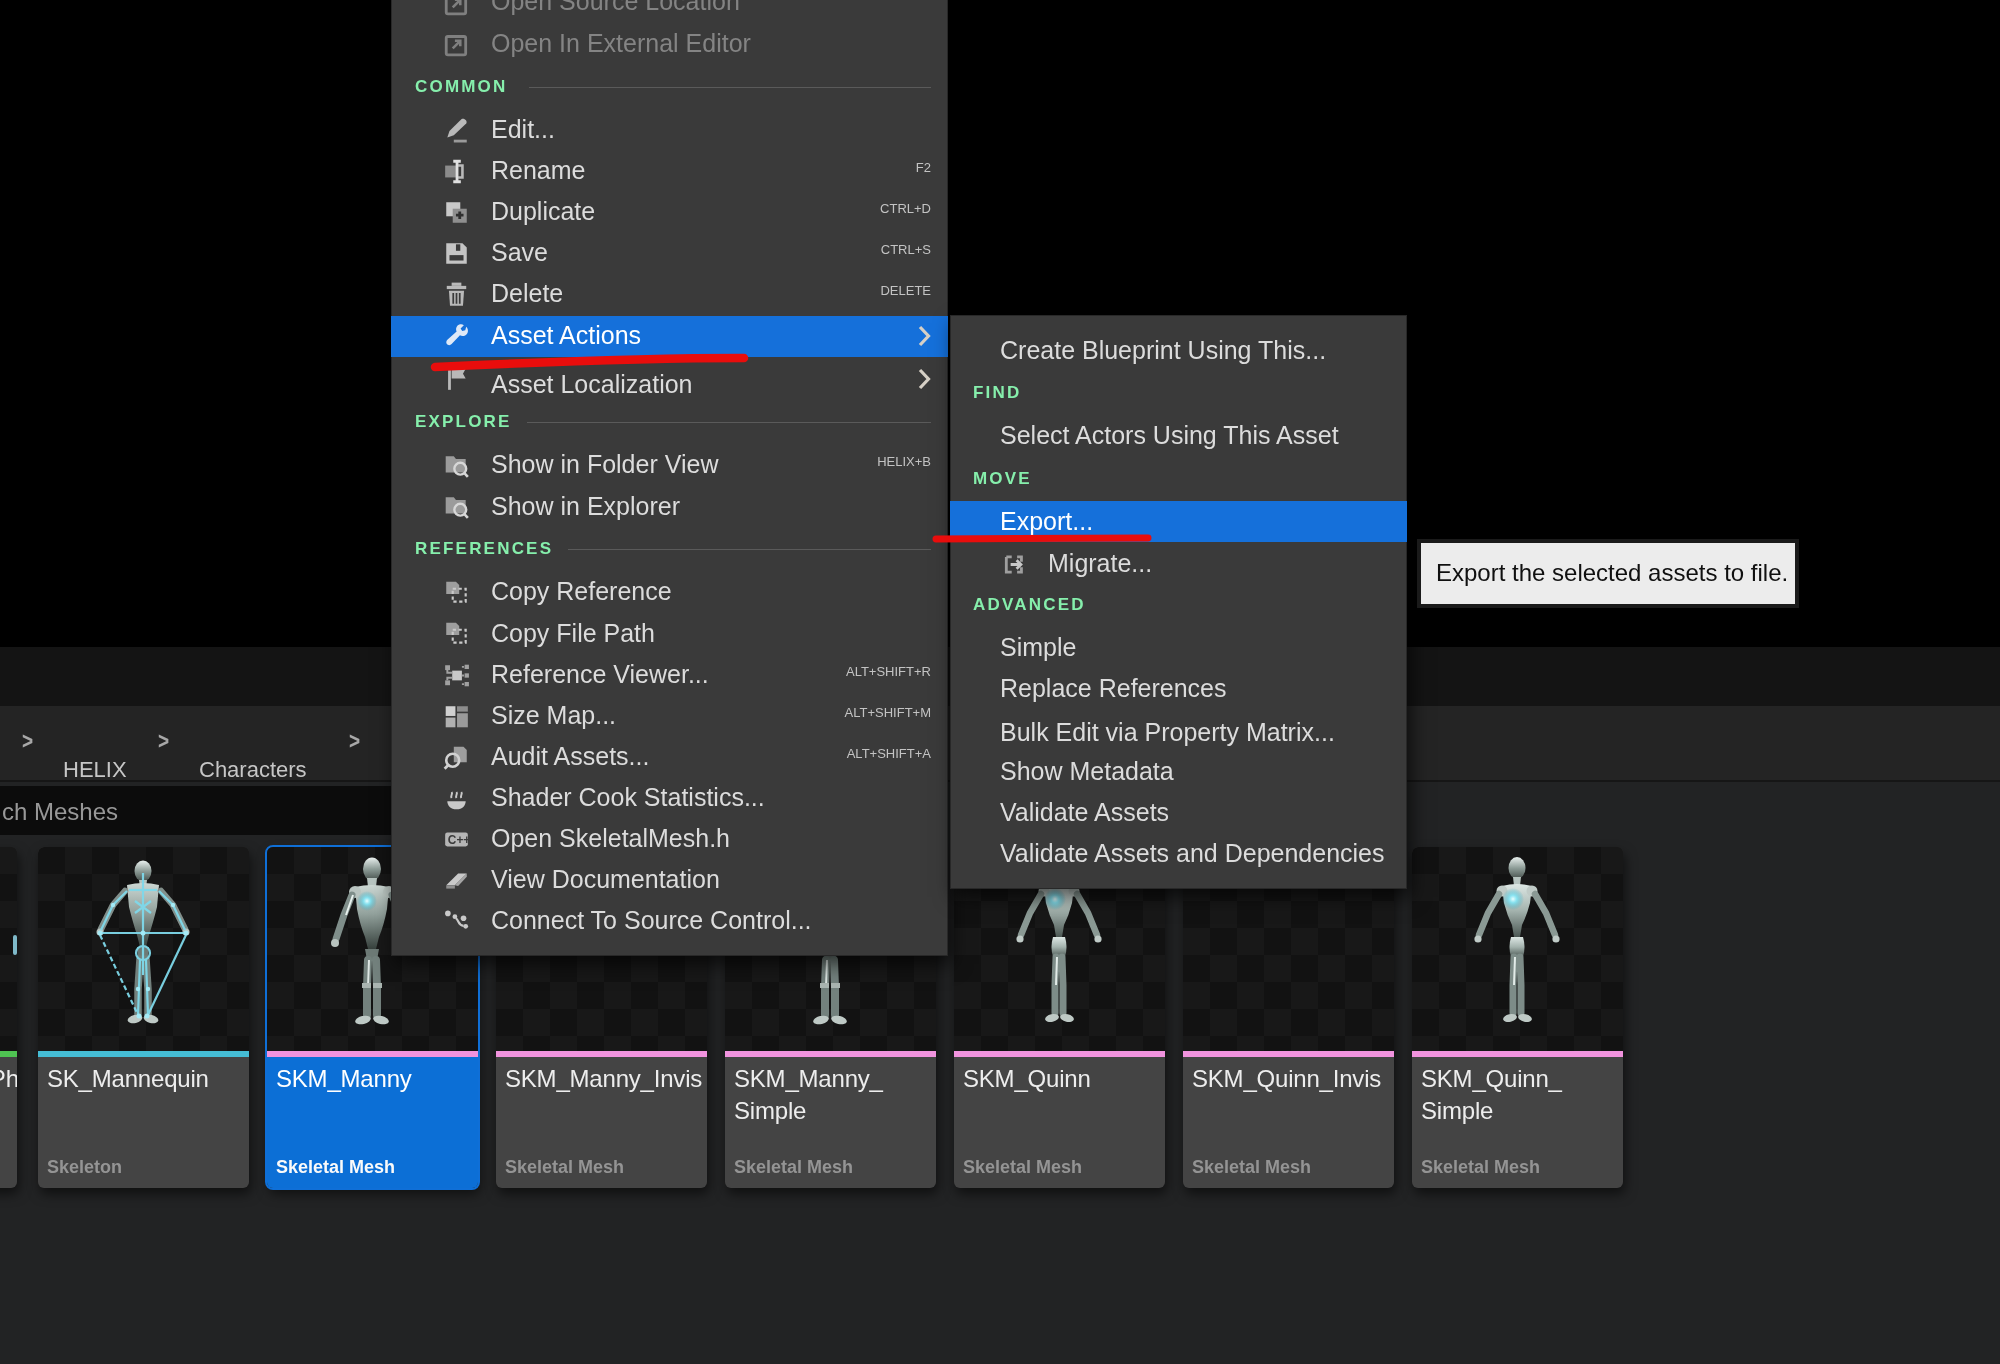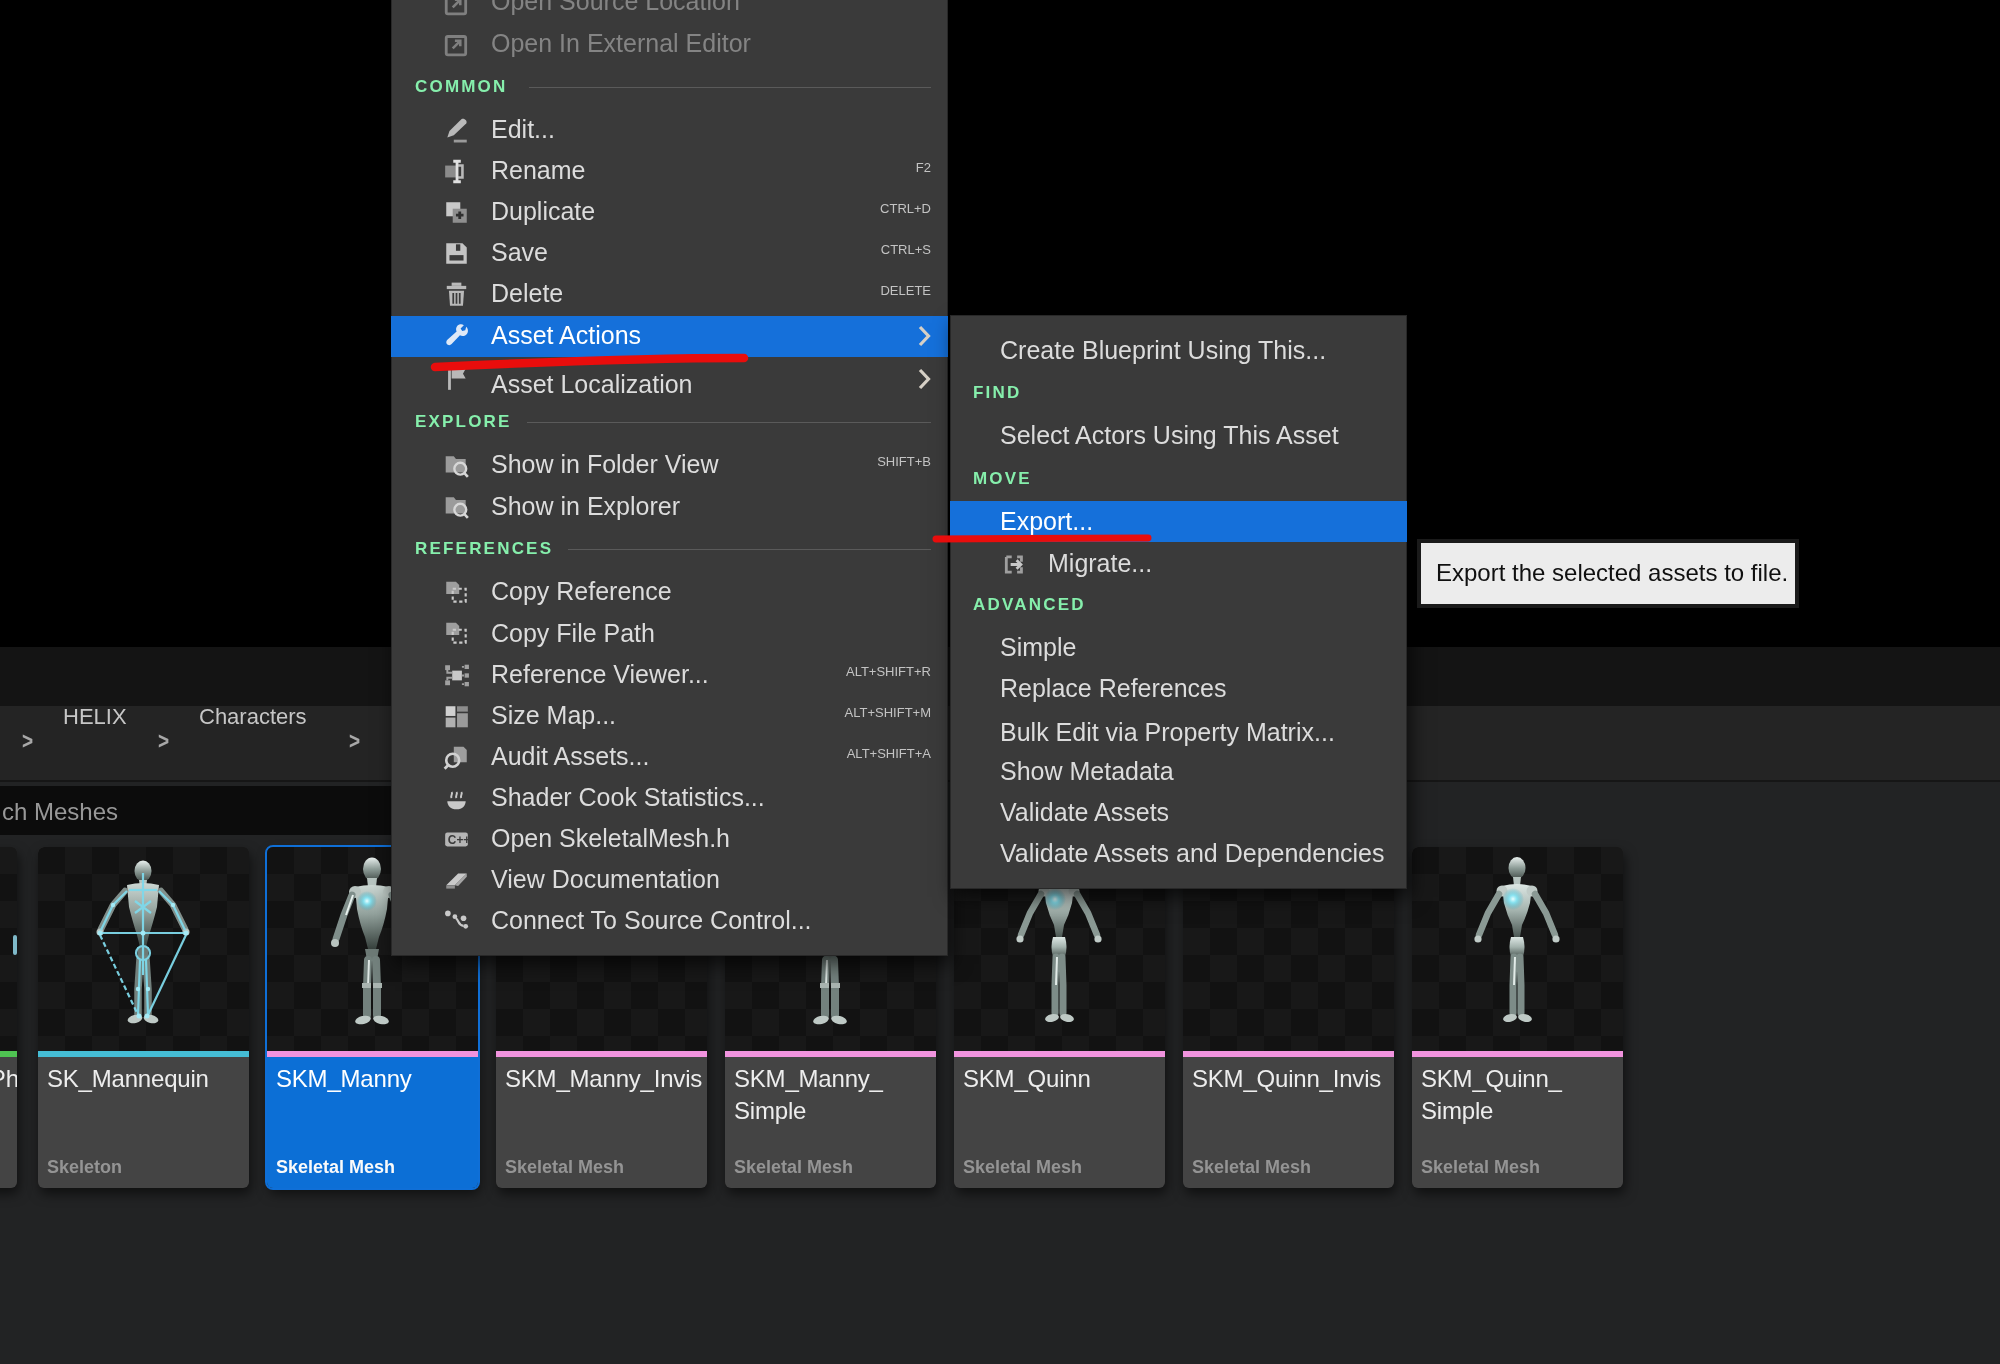--- a/index.html
+++ b/index.html
@@ -4,21 +4,21 @@
   html,body{margin:0;padding:0;background:#000;width:2000px;height:1364px;overflow:hidden;}
   body{font-family:"Liberation Sans", sans-serif; position:relative;}
   .abs{position:absolute;}
   
   #band-toolbar{left:0;top:647px;width:2000px;height:59px;background:#141414;}
   #band-crumb{left:0;top:706px;width:2000px;height:74px;background:#242424;border-bottom:2px solid #161616;}
   #band-content{left:0;top:782px;width:2000px;height:582px;background:#222324;}
   #searchbox{left:-80px;top:786px;width:840px;height:49px;background:#0c0c0c;border-radius:4px;}
   #searchtext{left:2px;top:798px;font-size:24px;color:#989898;}
   
-  .crumb{top:704px;font-size:22px;color:#c6c6c6;}
+  .crumb{top:757px;font-size:22px;color:#c6c6c6;}
   .cchev{top:730px;font-size:19px;color:#a8a8a8;font-weight:bold;transform:scaleY(1.25);}
   
   .tile{top:847px;width:211px;height:341px;background:#444444;border-radius:6px;box-shadow:2px 6px 12px rgba(0,0,0,.55);overflow:hidden;}
   .thumb{position:absolute;left:0;top:0;width:211px;height:204px;background-color:#121212;
      background-image:linear-gradient(45deg,#181818 25%,transparent 25%,transparent 75%,#181818 75%),
                       linear-gradient(45deg,#181818 25%,transparent 25%,transparent 75%,#181818 75%);
      background-position:0 0,27px 27px;background-size:54px 54px;}
   .stripe{position:absolute;left:0;top:204px;width:211px;height:6px;}
   .c-cyan{background:#45bdd5;} .c-pink{background:#f193de;} .c-green{background:#4fc352;}
   .tlabel{position:absolute;left:0;top:210px;width:211px;height:131px;}
@@ -305,21 +305,21 @@
 <svg class="abs" style="left:917px;top:367.5px;" width="14" height="22" viewBox="0 0 14 22">
     <path d="M3 2 L11.5 11 L3 20" stroke="#d6d0c6" stroke-width="3.2" fill="none"></path>
   </svg>
 <div class="abs mi-header" style="left:415px;top:411.5px;">EXPLORE</div>
 <svg class="abs micon" style="left:443px;top:451.5px;" viewBox="0 0 25 25">
     <path d="M2.5 4 H10 L12 6.5 H21 V19 H2.5 Z" fill="#9b9b9b"></path>
     <circle cx="16" cy="15.5" r="5.5" fill="none" stroke="#d7d7d7" stroke-width="2.2"></circle>
     <path d="M19.8 19.5 L23 23" stroke="#d7d7d7" stroke-width="2.4"></path>
   </svg>
 <div class="abs mi-text" style="left:491px;top:450px;">Show in Folder View</div>
-<div class="abs mi-short" style="right:1069px;top:454px;">SHIFT+B</div>
+<div class="abs mi-short" style="right:1069px;top:454px;">HELIX+B</div>
 <svg class="abs micon" style="left:443px;top:493.0px;" viewBox="0 0 25 25">
     <path d="M2.5 4 H10 L12 6.5 H21 V19 H2.5 Z" fill="#9b9b9b"></path>
     <circle cx="16" cy="15.5" r="5.5" fill="none" stroke="#d7d7d7" stroke-width="2.2"></circle>
     <path d="M19.8 19.5 L23 23" stroke="#d7d7d7" stroke-width="2.4"></path>
   </svg>
 <div class="abs mi-text" style="left:491px;top:491.5px;">Show in Explorer</div>
 <div class="abs mi-header" style="left:415px;top:539px;">REFERENCES</div>
 <svg class="abs micon" style="left:443px;top:578.5px;" viewBox="0 0 25 25">
     <path d="M3 2.5 H12 L15 5.5 V14 H3 Z" fill="#9e9e9e"></path>
     <rect x="9" y="9" width="12" height="12" fill="none" stroke="#c9c9c9" stroke-width="2" stroke-dasharray="3 2.4"></rect>

